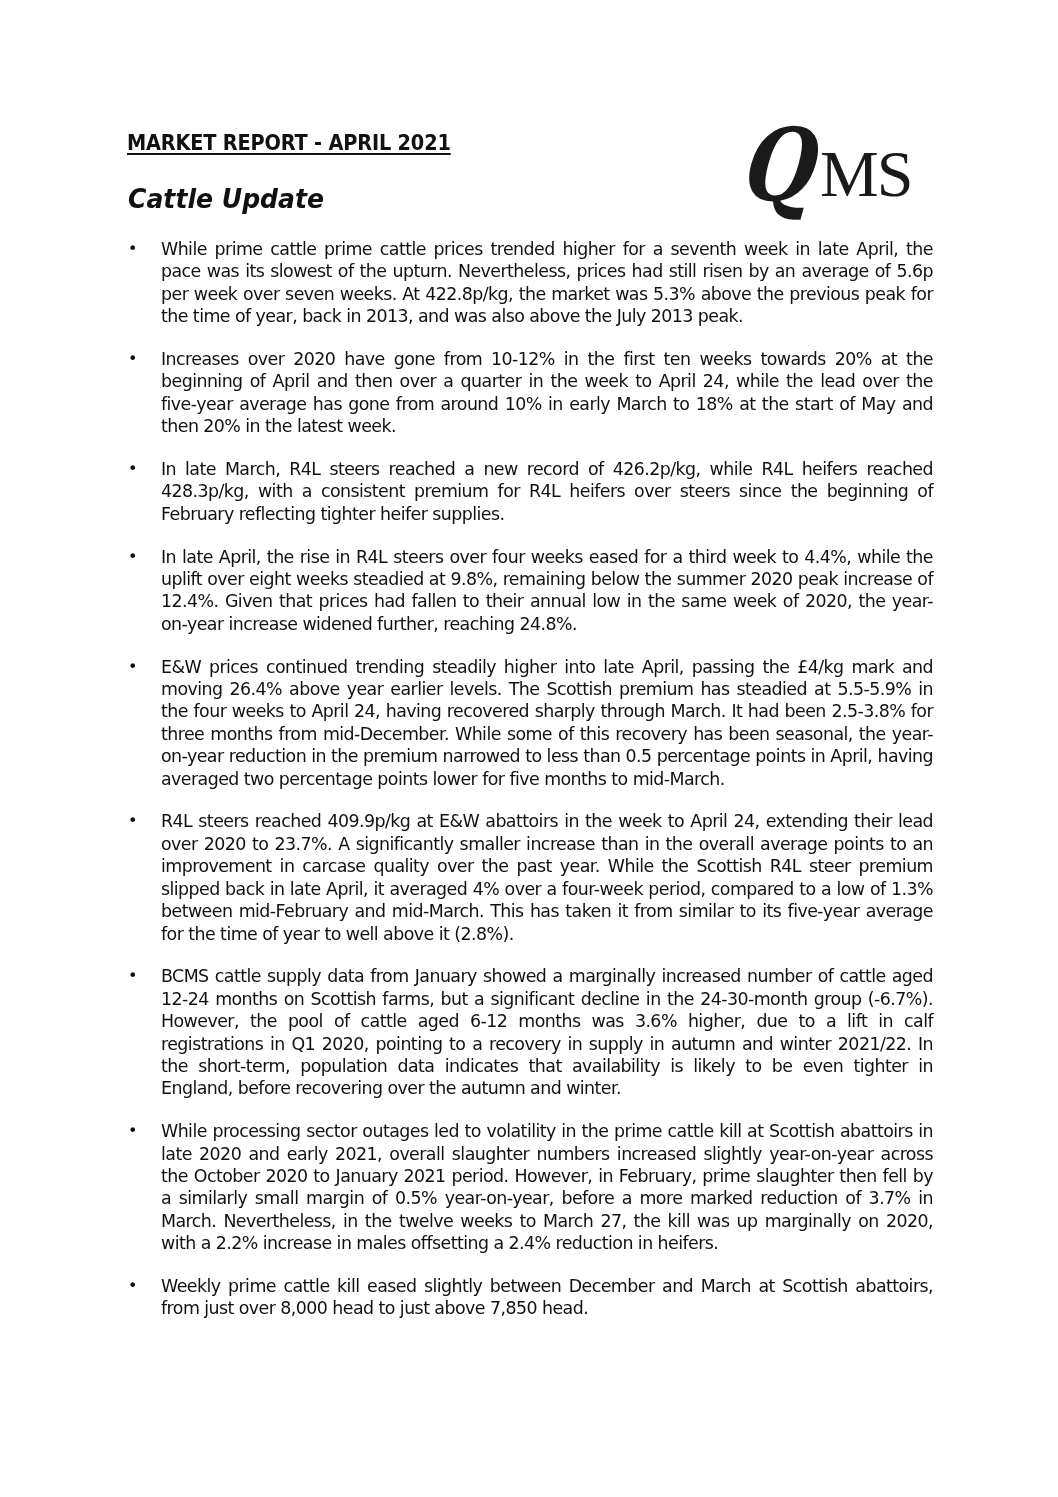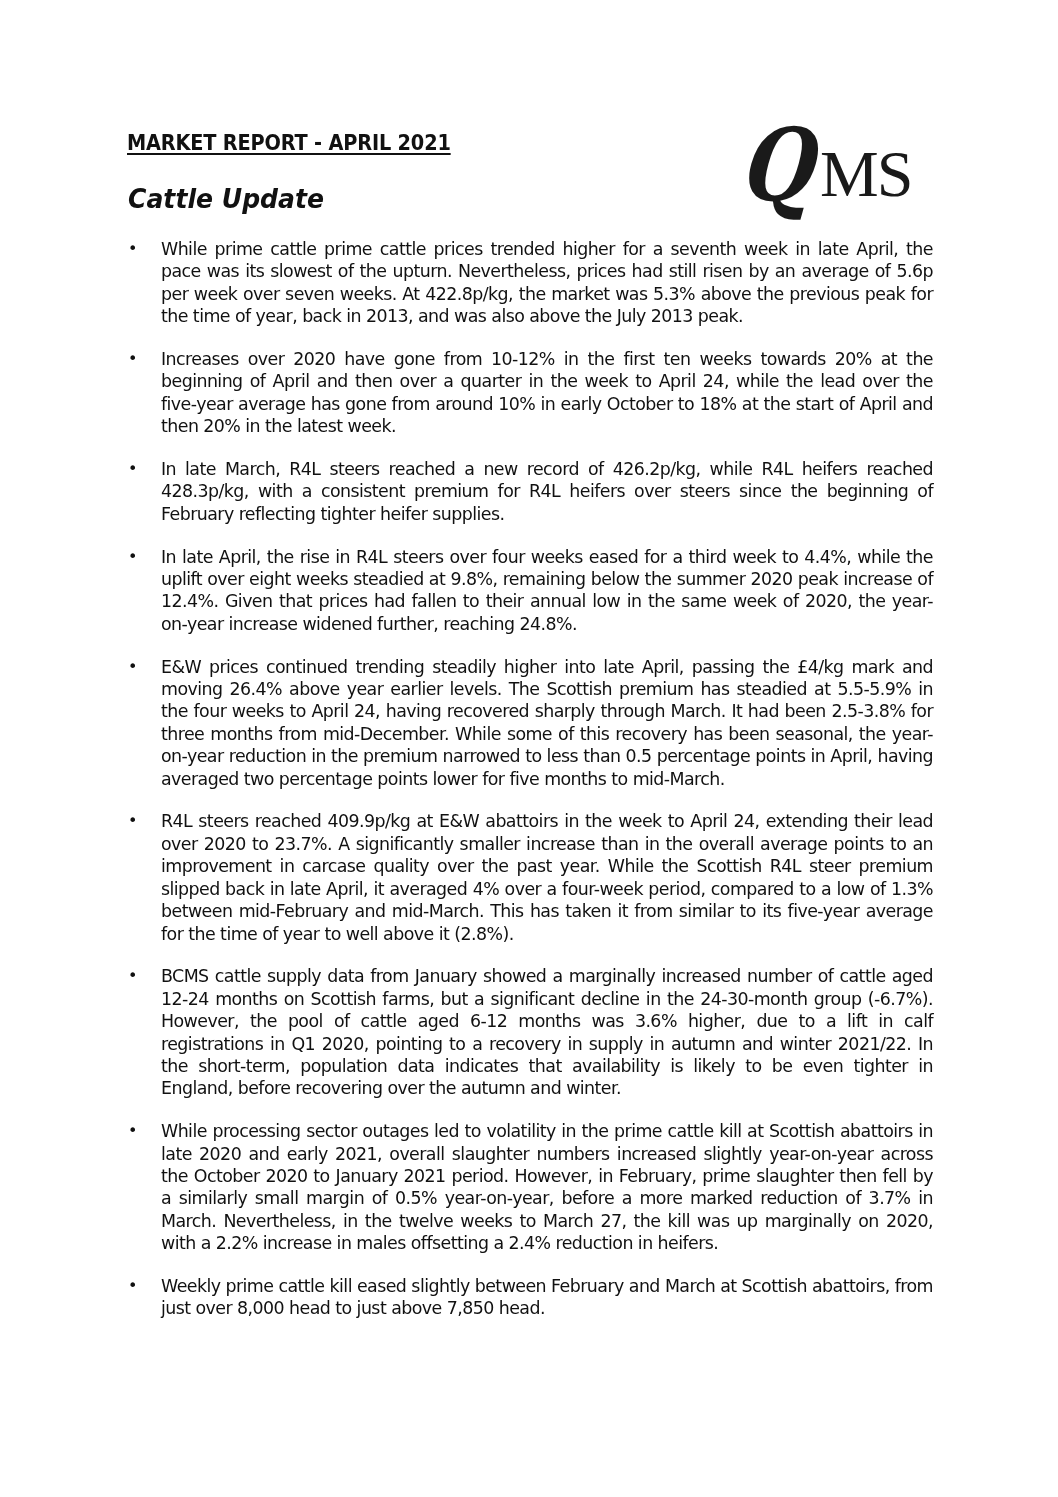--- a/index.html
+++ b/index.html
@@ -61,21 +61,21 @@
     <span class="ms">MS</span>
   </div>
 
   <ul class="bullets">
     <li>
         <span class="dot">•</span>
         <span class="txt">While prime cattle prime cattle prices trended higher for a seventh week in late April, the pace was its slowest of the upturn.  Nevertheless, prices had still risen by an average of 5.6p per week over seven weeks.  At 422.8p/kg, the market was 5.3% above the previous peak for the time of year, back in 2013, and was also above the July 2013 peak.</span>
       </li>
     <li>
         <span class="dot">•</span>
-        <span class="txt">Increases over 2020 have gone from 10-12% in the first ten weeks towards 20% at the beginning of April and then over a quarter in the week to April 24, while the lead over the five-year average has gone from around 10% in early October to 18% at the start of April and then 20% in the latest week.</span>
+        <span class="txt">Increases over 2020 have gone from 10-12% in the first ten weeks towards 20% at the beginning of April and then over a quarter in the week to April 24, while the lead over the five-year average has gone from around 10% in early March to 18% at the start of May and then 20% in the latest week.</span>
       </li>
     <li>
         <span class="dot">•</span>
         <span class="txt">In late March, R4L steers reached a new record of 426.2p/kg, while R4L heifers reached 428.3p/kg, with a consistent premium for R4L heifers over steers since the beginning of February reflecting tighter heifer supplies.</span>
       </li>
     <li>
         <span class="dot">•</span>
         <span class="txt">In late April, the rise in R4L steers over four weeks eased for a third week to 4.4%, while the uplift over eight weeks steadied at 9.8%, remaining below the summer 2020 peak increase of 12.4%.  Given that prices had fallen to their annual low in the same week of 2020, the year-on-year increase widened further, reaching 24.8%.</span>
       </li>
     <li>
@@ -89,16 +89,16 @@
     <li>
         <span class="dot">•</span>
         <span class="txt">BCMS cattle supply data from January showed a marginally increased number of cattle aged 12-24 months on Scottish farms, but a significant decline in the 24-30-month group (-6.7%).  However, the pool of cattle aged 6-12 months was 3.6% higher, due to a lift in calf registrations in Q1 2020, pointing to a recovery in supply in autumn and winter 2021/22.  In the short-term, population data indicates that availability is likely to be even tighter in England, before recovering over the autumn and winter.</span>
       </li>
     <li>
         <span class="dot">•</span>
         <span class="txt">While processing sector outages led to volatility in the prime cattle kill at Scottish abattoirs in late 2020 and early 2021, overall slaughter numbers increased slightly year-on-year across the October 2020 to January 2021 period.  However, in February, prime slaughter then fell by a similarly small margin of 0.5% year-on-year, before a more marked reduction of 3.7% in March.  Nevertheless, in the twelve weeks to March 27, the kill was up marginally on 2020, with a 2.2% increase in males offsetting a 2.4% reduction in heifers.</span>
       </li>
     <li>
         <span class="dot">•</span>
-        <span class="txt">Weekly prime cattle kill eased slightly between February and March at Scottish abattoirs, from just over 8,000 head to just above 7,850 head.</span>
+        <span class="txt">Weekly prime cattle kill eased slightly between December and March at Scottish abattoirs, from just over 8,000 head to just above 7,850 head.</span>
       </li>
   </ul>
 </div>
 
 </body></html>

